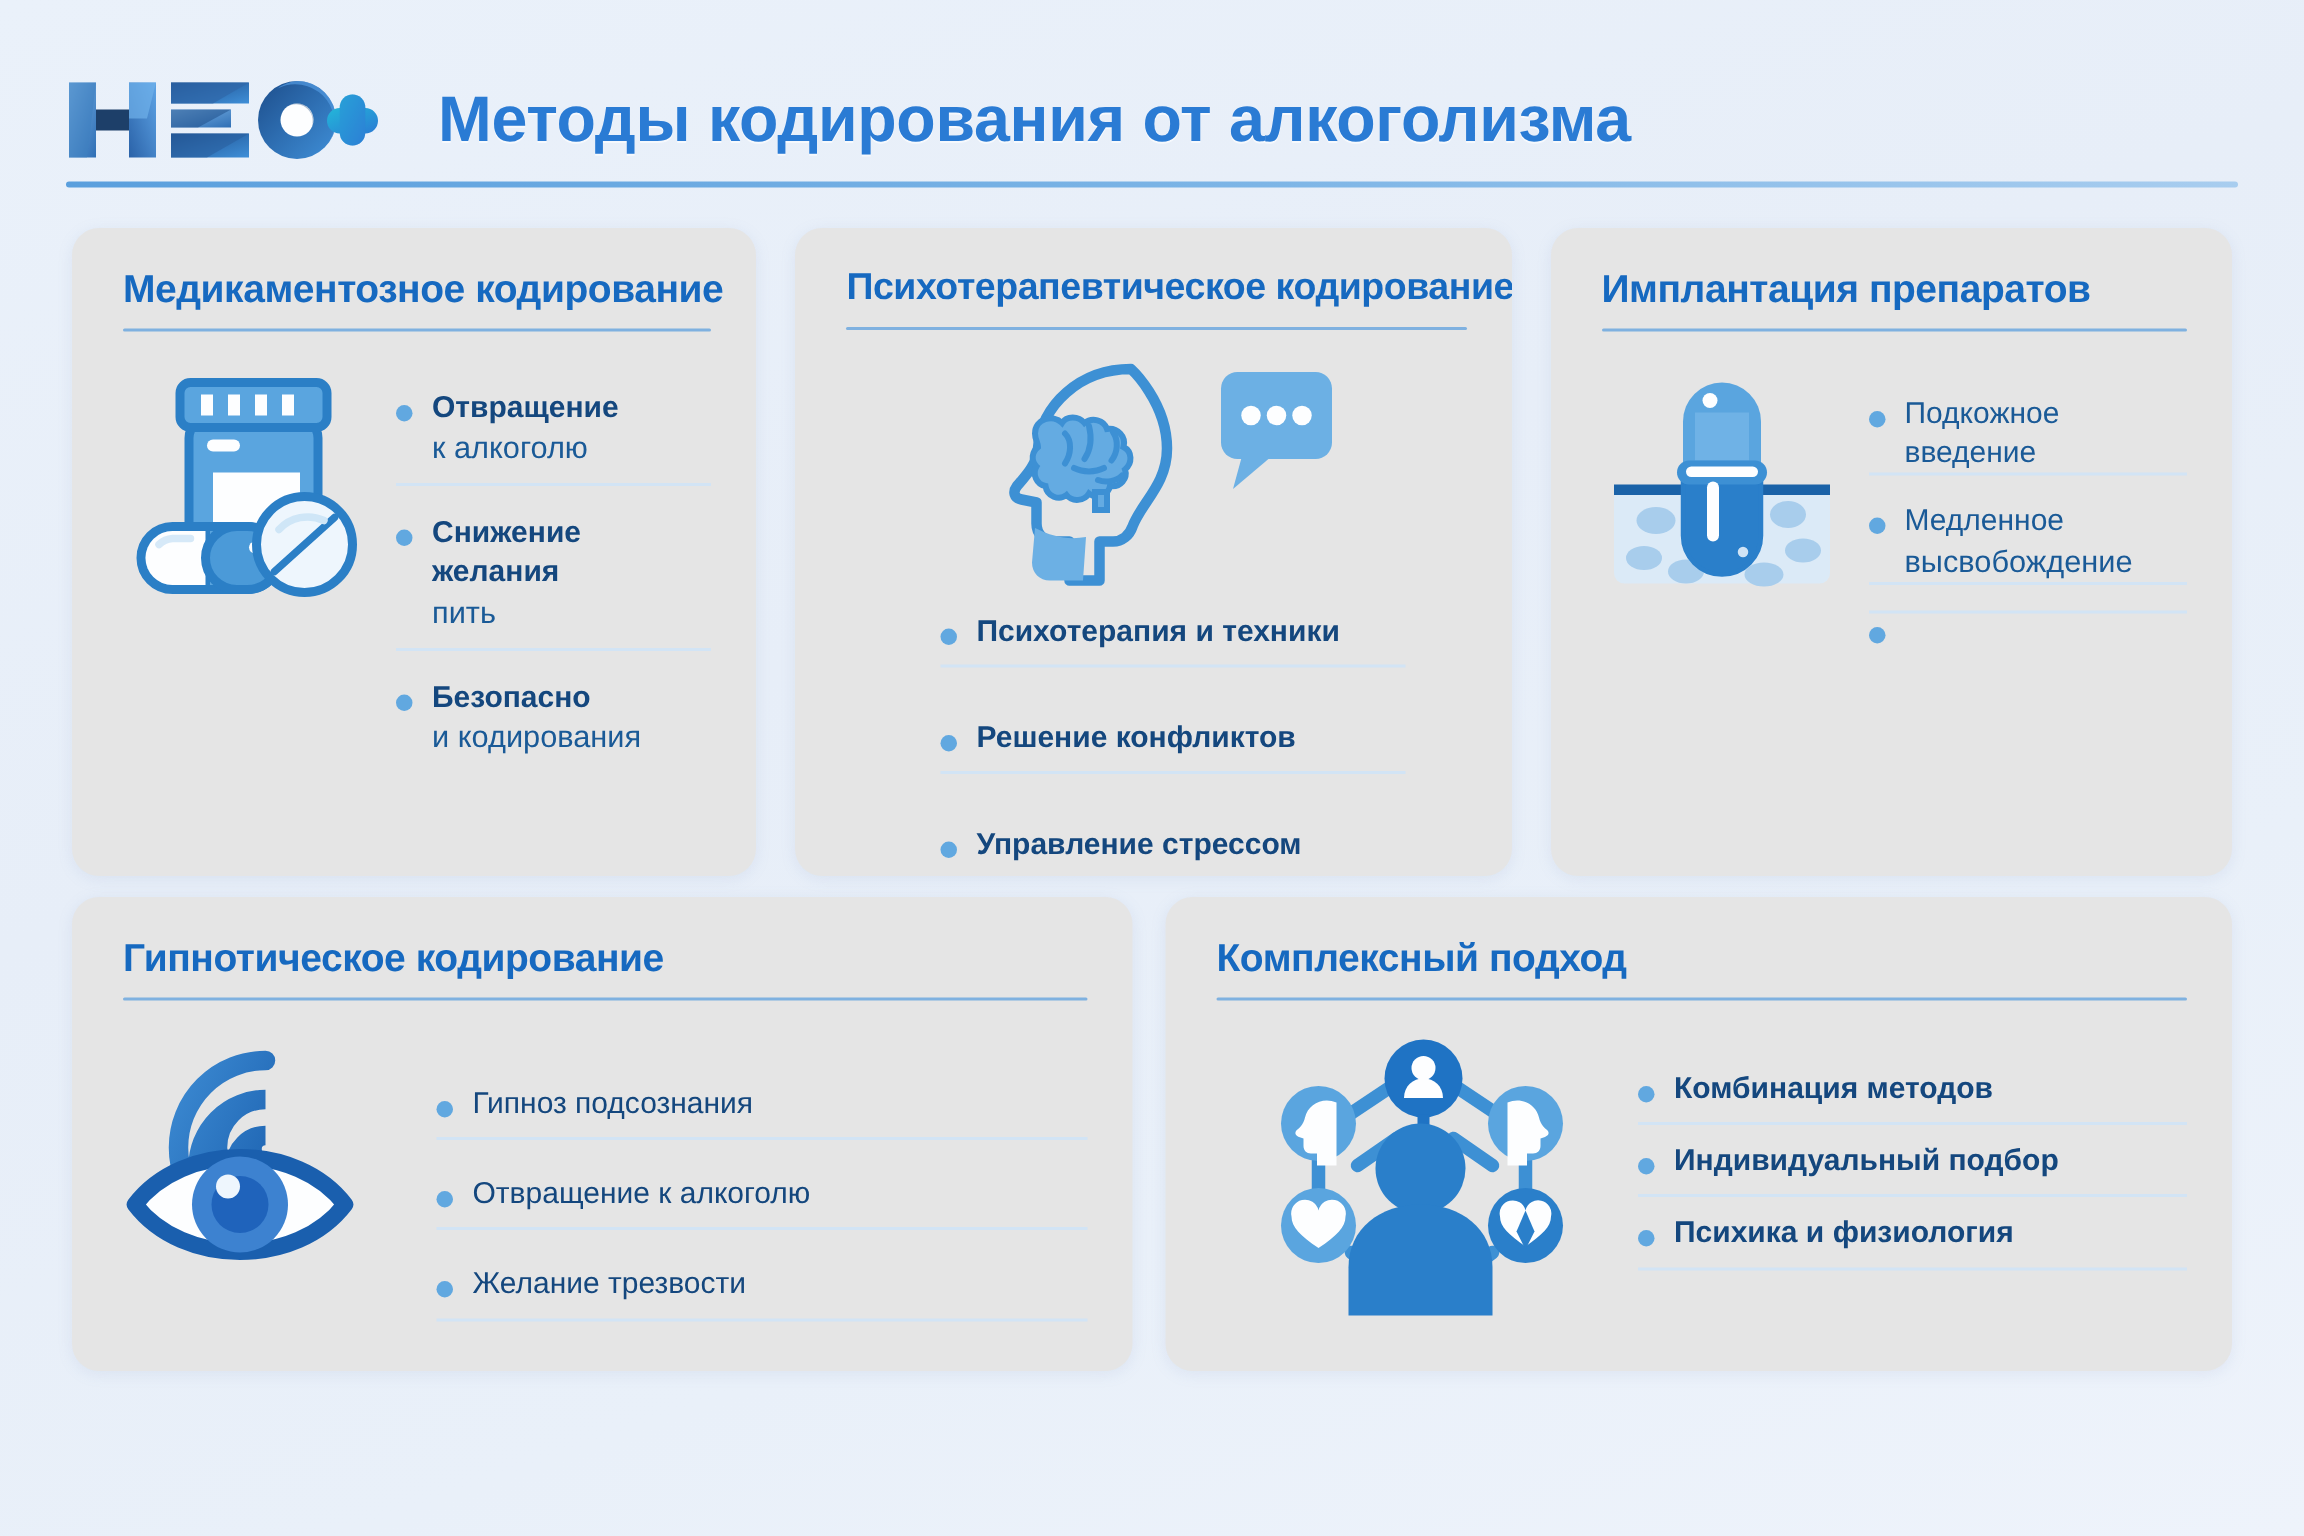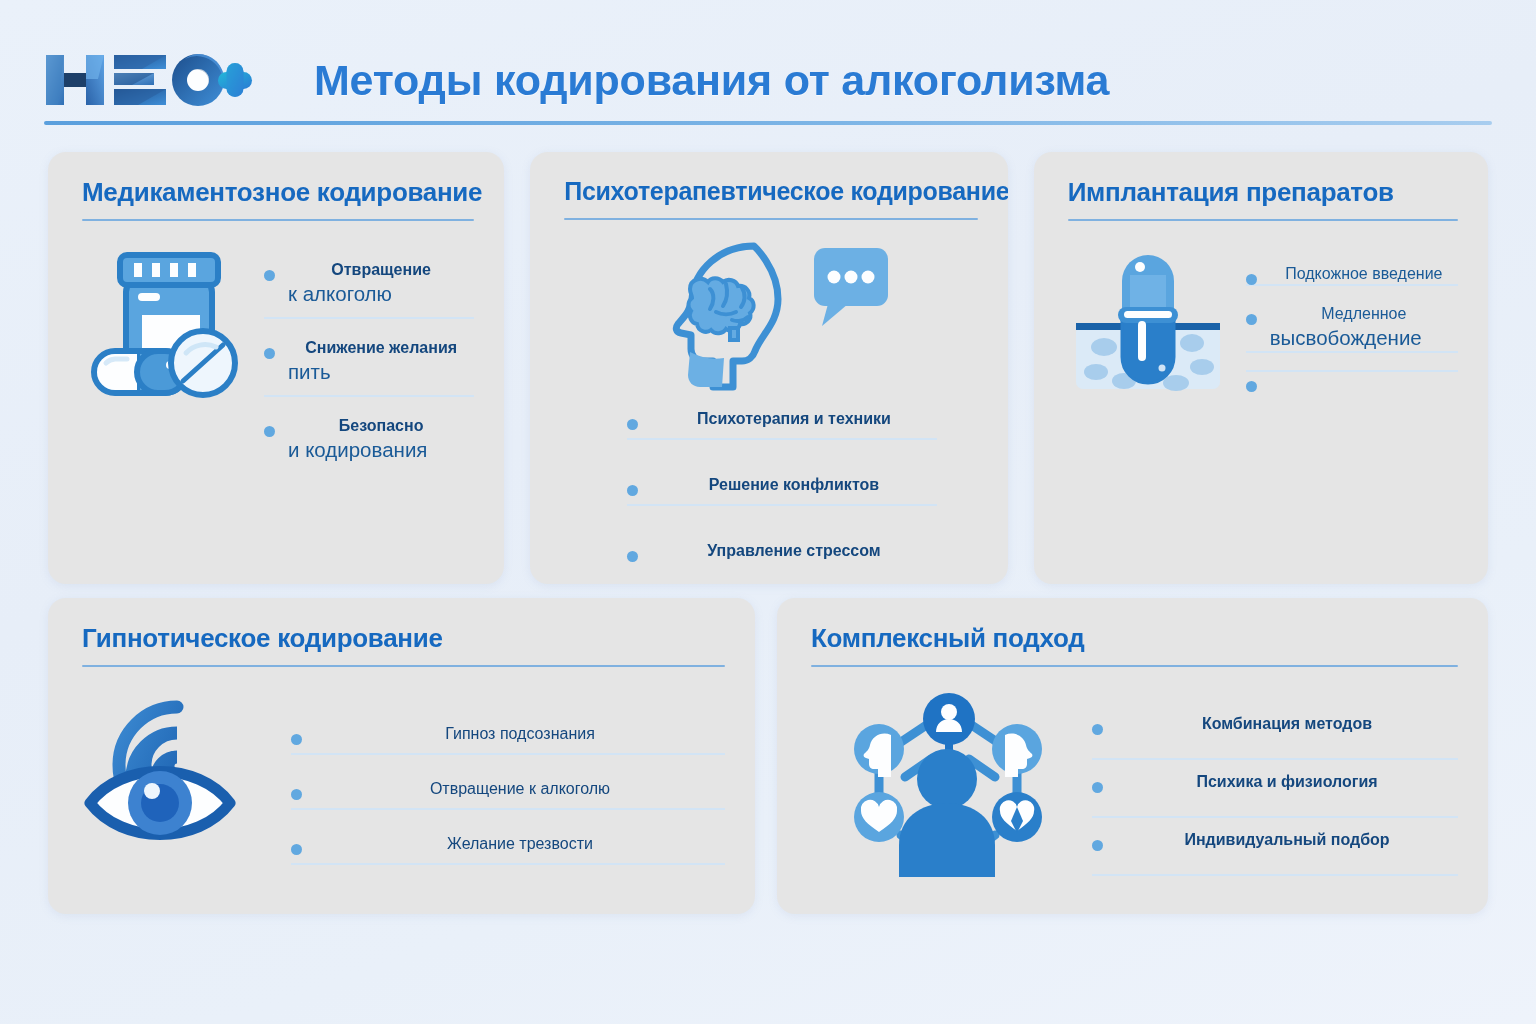--- a/index.html
+++ b/index.html
@@ -18,21 +18,21 @@
 
   
   .header {
     position: absolute;
     left: 42px;
     top: 32px;
     width: 1452px;
     height: 96px;
     display: flex;
     align-items: center;
-    gap: 60px;
+    gap: 38px;
   }
 
   .logo {
     width: 212px;
     height: 62px;
     flex: 0 0 auto;
     display: block;
   }
 
   .page-title {
@@ -147,25 +147,24 @@
     position: absolute;
     left: 0;
     top: 11px;
     width: 11px;
     height: 11px;
     border-radius: 50%;
     background: #61a8e0;
   }
 
   .bline-1 {
-    font-size: 16px;
+    font-size: 20px;
     font-weight: bold;
     color: #14477e;
     line-height: 1.32;
-    text-align: center;
   }
   .bline-2 {
     font-size: 20.5px;
     font-weight: normal;
     color: #1a5a97;
     line-height: 1.32;
   }
 
   
   .card-med .blist { margin-top: 18px; margin-left: 6px; width: 250px; }
@@ -176,21 +175,21 @@
   .card-imp .bline-1 { font-weight: normal; color: #1a5a97; }
 
   .card-psy .blist { margin-top: 6px; width: 310px; margin-left: 22px; }
   .card-psy .bitem { padding-bottom: 9px; margin-bottom: 34px; }
 
   .card-hyp .blist { margin-top: 36px; margin-left: 26px; width: 300px; }
   .card-hyp .bitem { padding-bottom: 9px; margin-bottom: 23px; }
   .card-hyp .bline-1 { font-weight: normal; color: #14477e; }
 
   .card-cmp .blist { margin-top: 26px; margin-left: 30px; width: 300px; }
-  .card-cmp .bitem { padding-bottom: 24px; }
+  .card-cmp .bitem { padding-bottom: 9px; }
 </style>
 </head>
 <body>
 
 <div class="header">
 
   <svg class="logo" viewBox="0 0 212 62">
     <defs>
       <linearGradient id="lg1" x1="0" y1="0" x2="1" y2="1">
         <stop offset="0" stop-color="#7fb6e8"></stop>
@@ -477,22 +476,22 @@
         </svg>
       </div>
 
       <ul class="blist">
         <li class="bitem">
           <span class="dot"></span>
           <div class="bline-1">Комбинация методов</div>
         </li>
         <li class="bitem">
           <span class="dot"></span>
+          <div class="bline-1">Индивидуальный подбор</div>
+        </li>
+        <li class="bitem">
+          <span class="dot"></span>
           <div class="bline-1">Психика и физиология</div>
-        </li>
-        <li class="bitem">
-          <span class="dot"></span>
-          <div class="bline-1">Индивидуальный подбор</div>
         </li>
       </ul>
     </div>
   </div>
 </div>
 
 </body></html>

